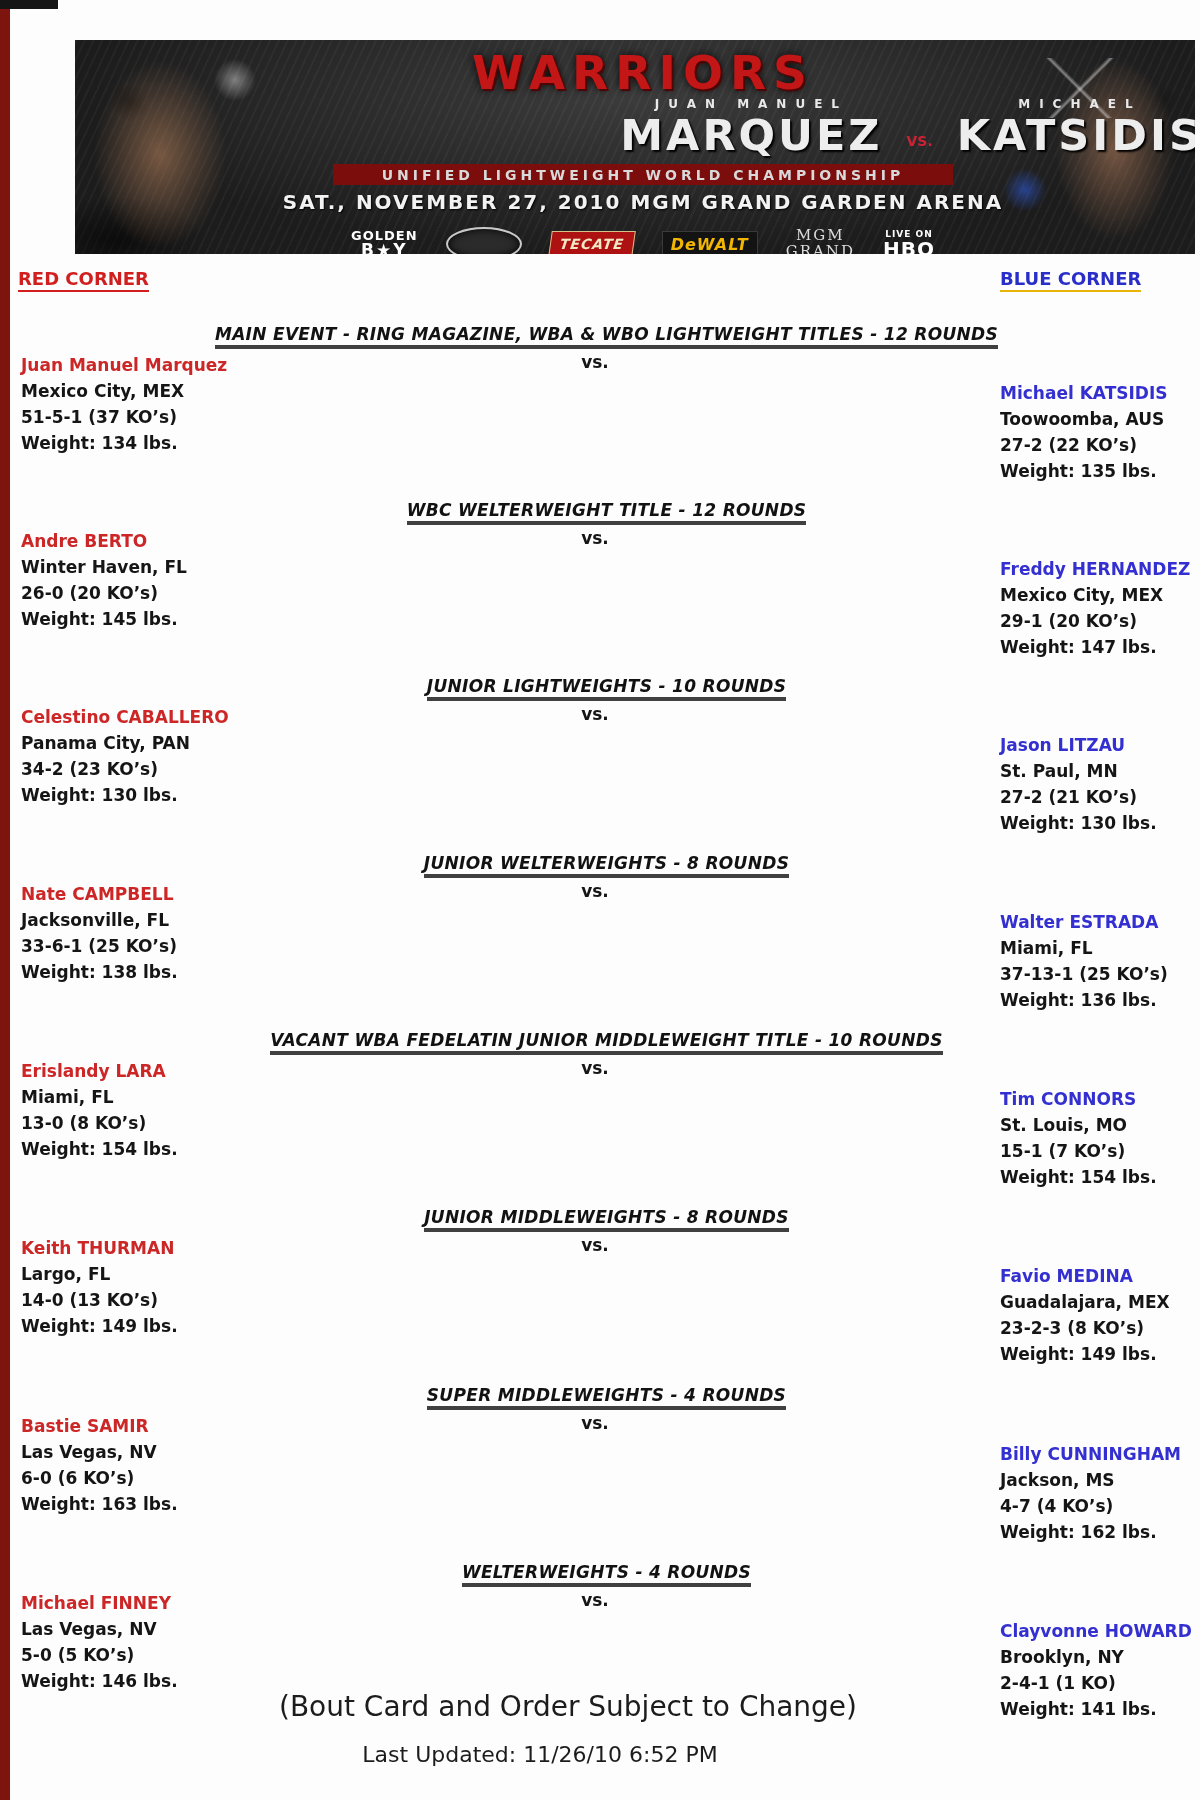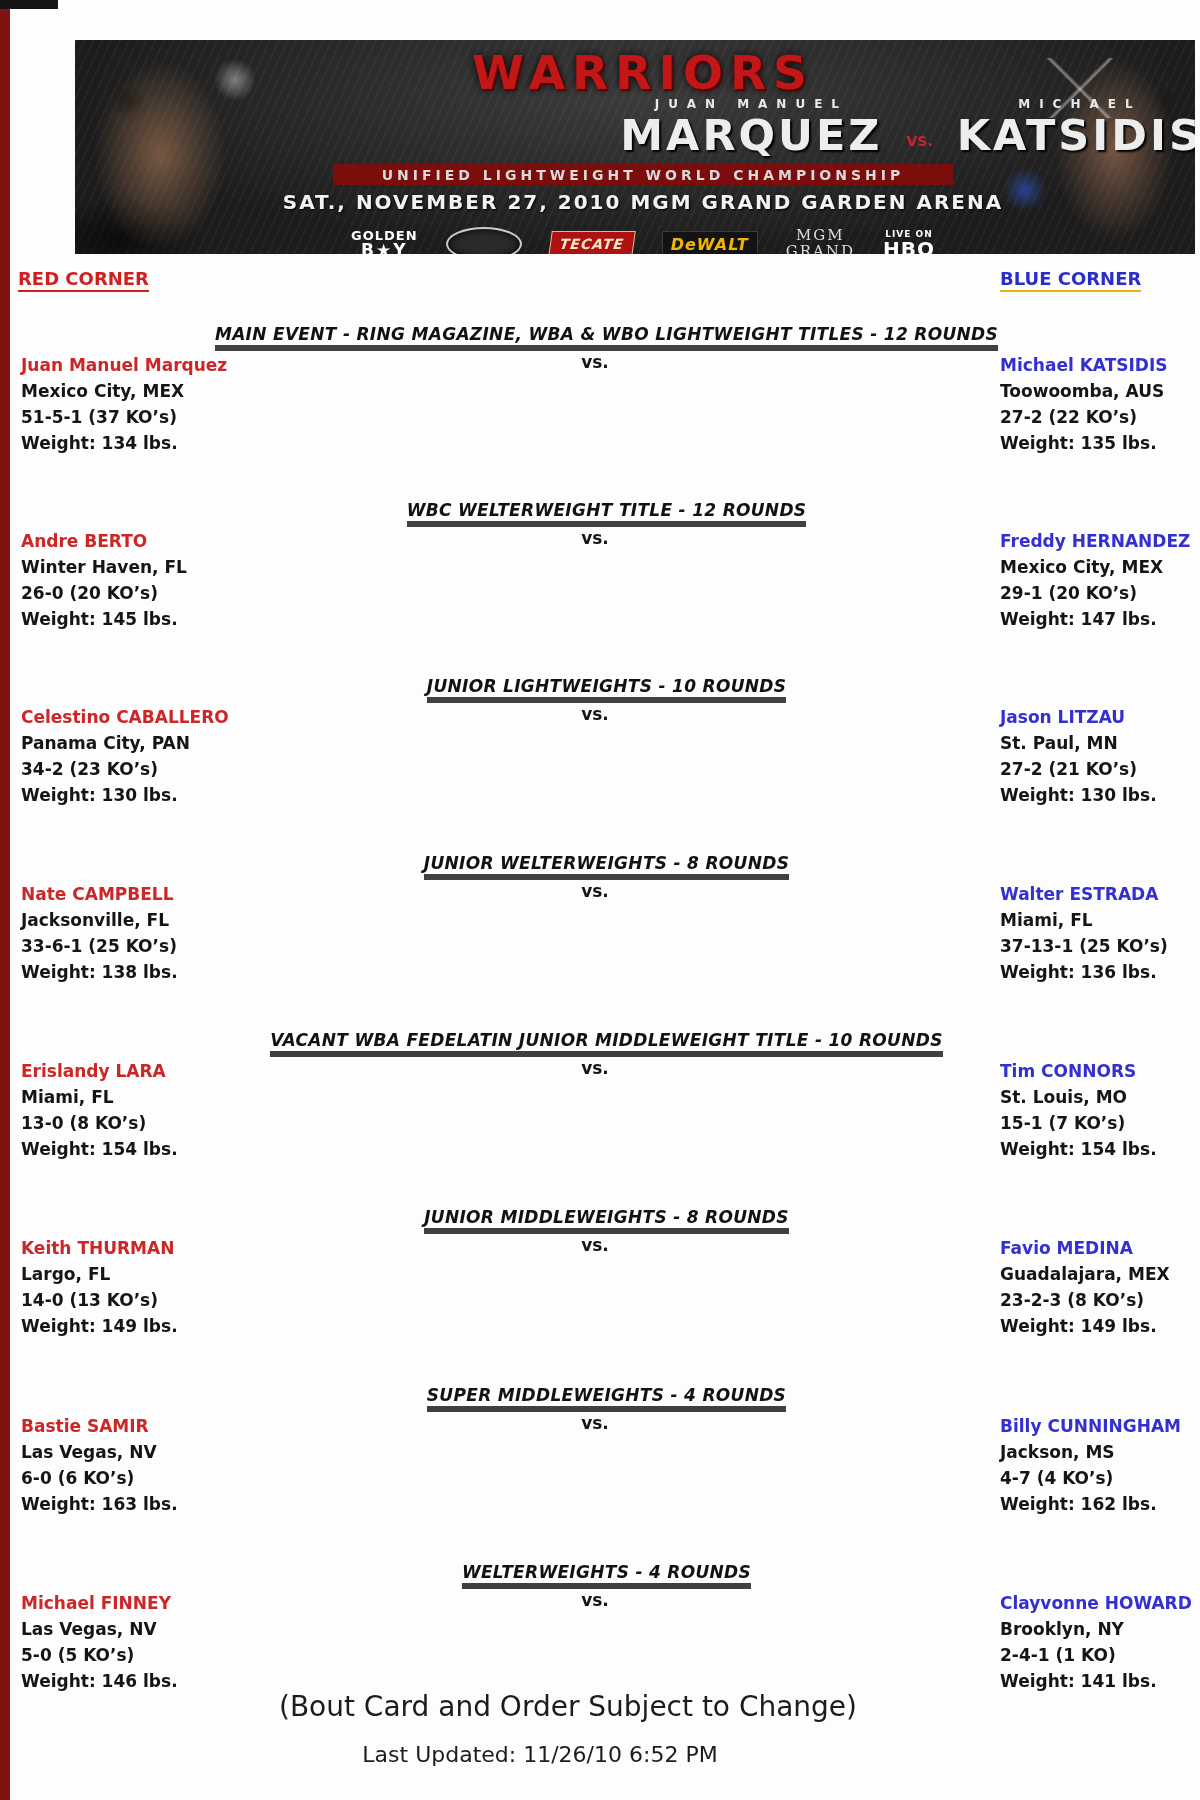--- a/index.html
+++ b/index.html
@@ -69,28 +69,28 @@
     position:absolute; top:268px; display:inline-block;
     font-size:18px; font-weight:bold; padding-bottom:1px;
   }
   .corner-red  { left:18px;  color:#d11f1f; border-bottom:2px solid #d11f1f; }
   .corner-blue { left:1000px; color:#2a2ec9; border-bottom:2px solid #eab308; }
 
   .bout { position:absolute; left:18px; width:1177px; }
   .bout-title-wrap { text-align:center; height:28px; }
   .bout-title {
     display:inline-block; font-size:17px; font-weight:bold; font-style:italic;
-    color:#121212; border-bottom:6px solid #404040; padding-bottom:1px; letter-spacing:.3px;
+    color:#121212; border-bottom:4px solid #404040; padding-bottom:1px; letter-spacing:.3px;
   }
   .bout-vs { position:absolute; top:28px; left:547px; width:60px; text-align:center; font-size:17px; font-weight:bold; color:#151515; }
   .fighter { position:absolute; top:28px; font-size:17px; font-weight:bold; color:#151515; line-height:26px; white-space:nowrap; }
   .fighter-red  { left:3px; }
   .fighter-blue { left:982px; }
   .red-name  { color:#cc2626; }
-  .blue-name { color:#332fd0; }
+  .blue-name { color:#332fd0;margin-top:28px; }
 
   .footer-note  { position:absolute; top:1690px; left:18px; width:1100px; text-align:center; font-size:28px; color:#1c1c1c; }
   .last-updated { position:absolute; top:1742px; left:18px; width:1044px; text-align:center; font-size:22px; color:#1c1c1c; }
 </style>
 </head>
 <body>
 
 <div class="page">
   <div class="left-stripe"></div>
   <div class="top-left-chip"></div>

